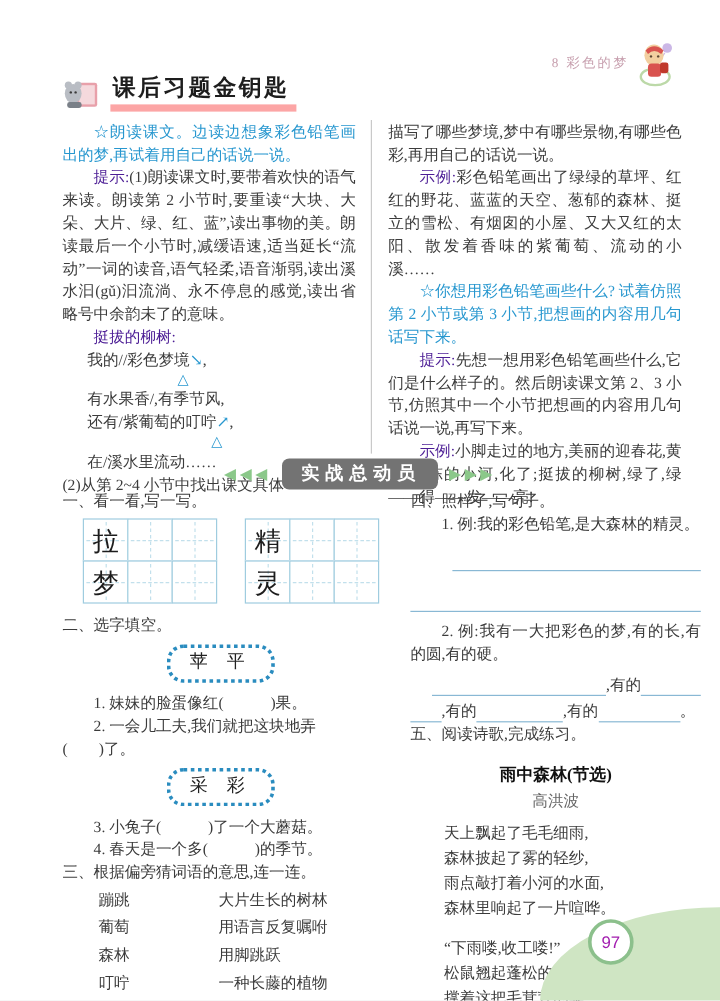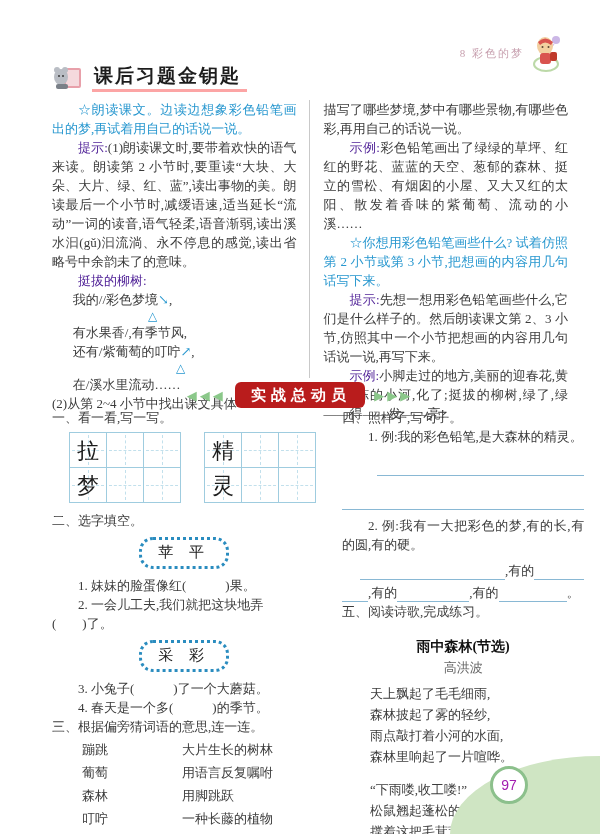--- a/index.html
+++ b/index.html
@@ -21,21 +21,21 @@
   }
   .chapter-label{color:#c79fae;font-size:11px;letter-spacing:2px;}
   
   .title-row{
     position:absolute;top:64px;left:52px;
     display:flex;align-items:flex-end;gap:8px;
   }
   .title-text{
     font-size:19px;font-weight:bold;color:#1d1d1d;
     letter-spacing:2px;
-    border-bottom:3px solid #fca5a5;
+    border-bottom:6px solid #fca5a5;
     padding:0 6px 4px 2px;
   }
   
   .cols{
     position:absolute;left:52px;right:32px;
     display:flex;
   }
   .top-cols{top:100px;height:278px;}
   .ex-cols{top:408px;height:396px;}
   .col{flex:1;}
@@ -50,21 +50,21 @@
   .rline{margin-left:1.6em;}
   .tri{color:#2797cf;font-size:12px;line-height:14px;}
   
   .banner-row{
     position:absolute;top:382px;left:0;width:600px;
     text-align:center;
   }
   .banner-arrows{color:#8bc88a;font-size:13px;letter-spacing:3px;vertical-align:middle;}
   .banner-pill{
     display:inline-block;
-    background:#b91c1c;color:#ffffff;
+    background:#737373;color:#ffffff;
     font-weight:bold;font-size:15px;letter-spacing:5px;
     padding:3px 14px 4px 16px;
     border-radius:6px;
     margin:0 6px;
     vertical-align:middle;
     font-family:"Liberation Sans","DejaVu Sans",sans-serif;
   }
   
   .grids{display:flex;gap:24px;margin:6px 0 8px 18px;}
   .grid-row{display:flex;margin-top:-1px;}

